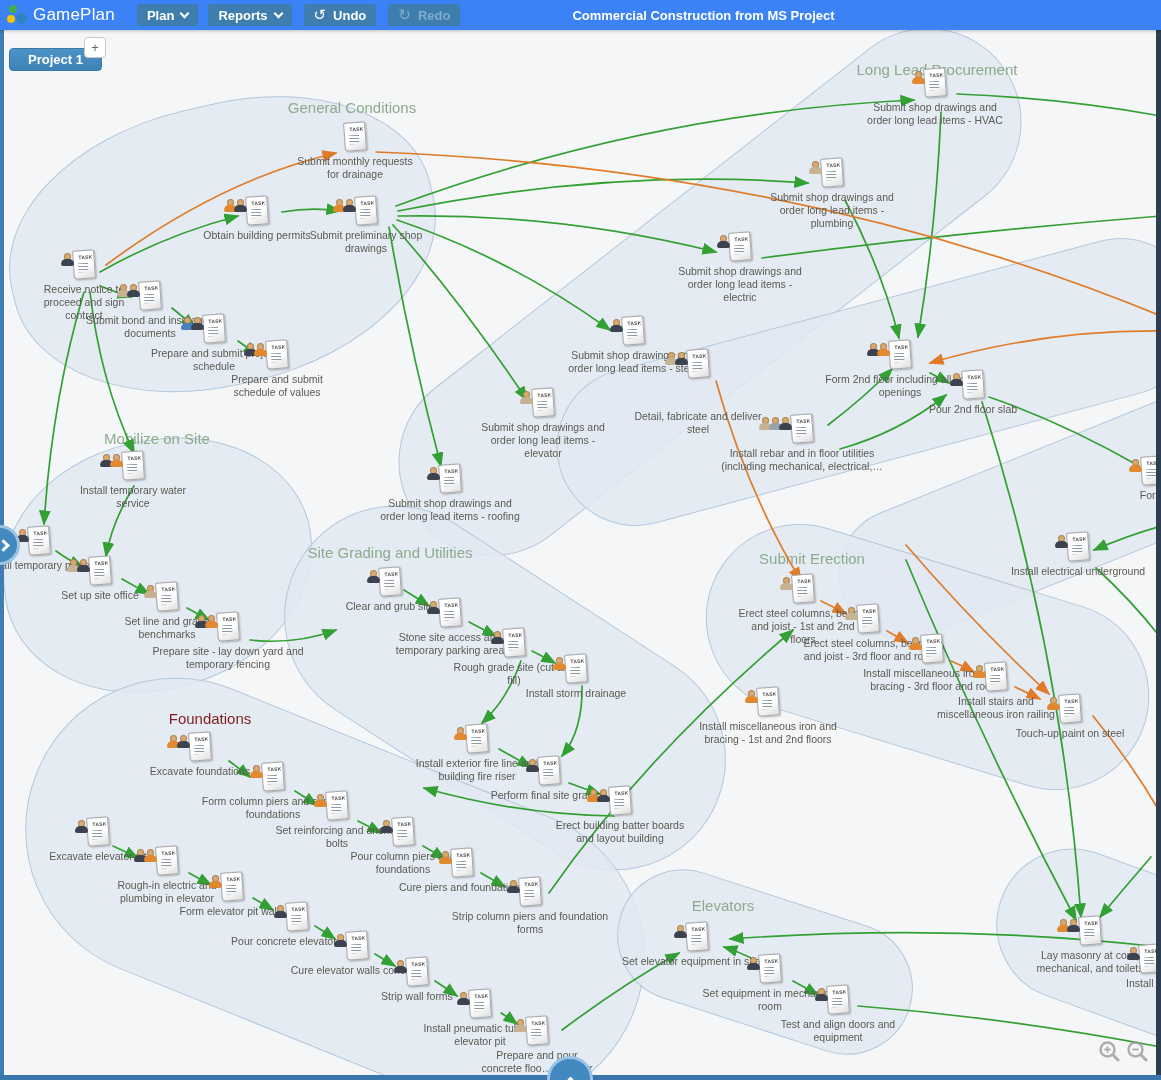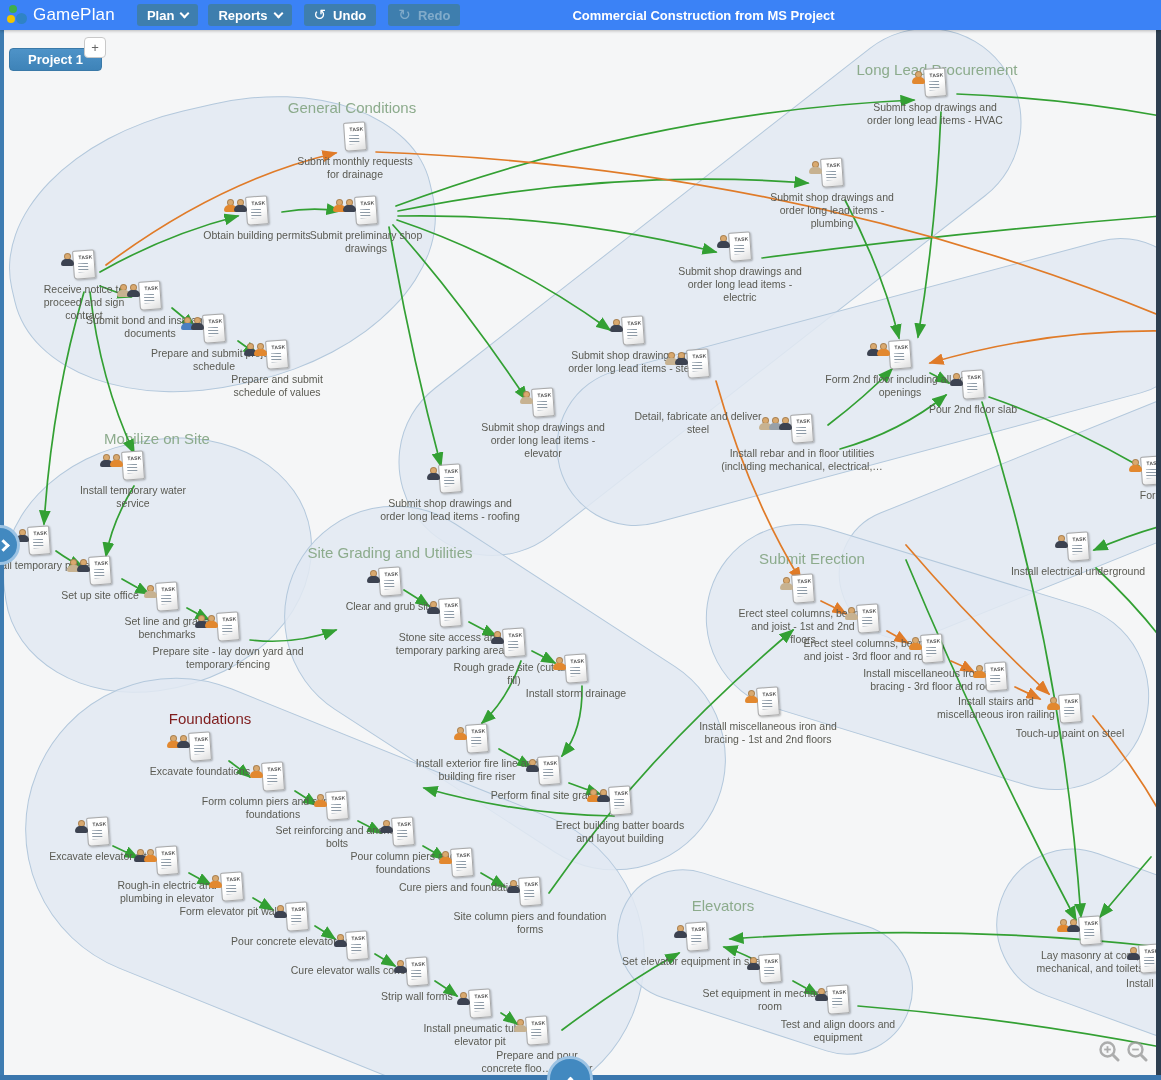--- a/index.html
+++ b/index.html
@@ -621,21 +621,21 @@
     </div>
     <div class="task">
       <div class="doc" style="left: 519px; top: 877px;">
         <span class="t">TASK</span>
         <span class="lines"></span>
       </div>
       <span class="pe" style="left: 507px; top: 880px;">
         <span class="head"></span>
         <span class="body" style="background: rgb(60, 66, 80);"></span>
       </span>
-      <div class="task-label" style="left: 450px; top: 910px; width: 160px; color: rgb(90, 90, 82);">Site column piers and foundation forms</div>
+      <div class="task-label" style="left: 450px; top: 910px; width: 160px; color: rgb(90, 90, 82);">Strip column piers and foundation forms</div>
     </div>
     <div class="task">
       <div class="doc" style="left: 87px; top: 817px;">
         <span class="t">TASK</span>
         <span class="lines"></span>
       </div>
       <span class="pe" style="left: 75px; top: 820px;">
         <span class="head"></span>
         <span class="body" style="background: rgb(60, 66, 80);"></span>
       </span>

